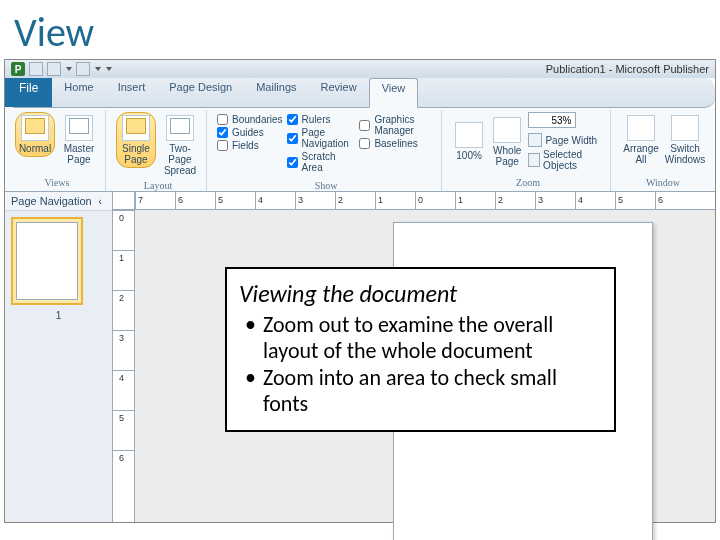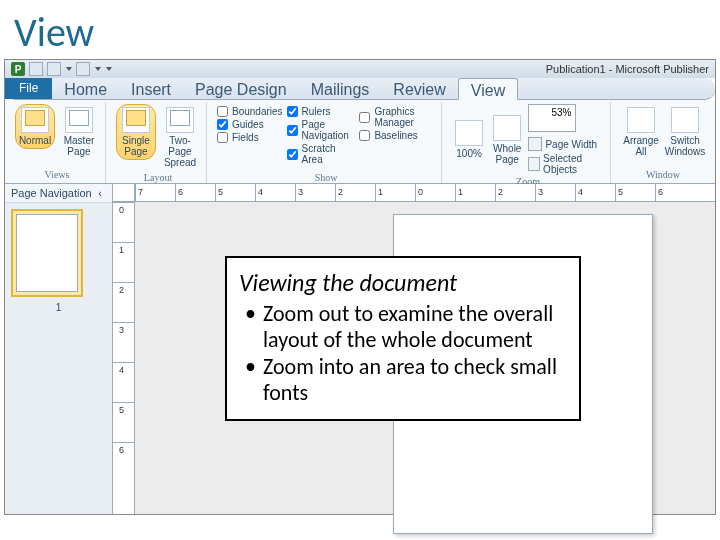--- a/index.html
+++ b/index.html
@@ -9,23 +9,23 @@
 
   
   .window-title { height: 18px; background: linear-gradient(#e9eef4,#cfdce8); display: flex; align-items: center; font-size: 11px; padding: 0 6px; color: #333; }
   .qat { display: flex; gap: 4px; align-items: center; }
   .p-badge { width: 14px; height: 14px; background: #2e7d32; color: #fff; font-weight: bold; font-size: 10px; display:flex; align-items:center; justify-content:center; border-radius:2px;}
   .qat-icn { width: 14px; height: 14px; background:#dfe8f0; border:1px solid #9ab; display:inline-block;}
   .drop { width:0;height:0;border-left:3px solid transparent;border-right:3px solid transparent;border-top:4px solid #555; display:inline-block; margin-left:1px;}
   .title-right { margin-left: auto; color:#333; }
 
   
-  .tabs { display:flex; height:22px; background: linear-gradient(#e9eef4,#d7e2ee); border-bottom:1px solid #9ab;border-radius:10px; }
+  .tabs { display:flex; height:30px; background: linear-gradient(#e9eef4,#d7e2ee); border-bottom:1px solid #9ab;border-radius:10px; }
   .file-tab { background:#1d6fa5; color:#fff; padding:3px 14px; font-size:12px; }
-  .tab { padding:3px 12px; color:#3a5a77; font-size:16px; cursor:default;}
+  .tab { padding:3px 12px; color:#3a5a77; font-size:11px; cursor:default;}
   .tab.active { background:#f6f9fc; border:1px solid #9ab; border-bottom:1px solid #f6f9fc; margin-bottom:-1px; border-radius:3px 3px 0 0; }
 
   
   .ribbon { display:flex; background:#f6f9fc; border-bottom:1px solid #9ab; height:84px; padding:2px 4px 0 4px; gap:4px; }
   .group { display:flex; flex-direction:column; align-items:center; border-right:1px solid #cdd8e4; padding:2px 6px; }
   .group:last-child { border-right:none; }
   .group-buttons { display:flex; gap:4px; align-items:flex-start; }
   .rb-btn { display:flex; flex-direction:column; align-items:center; width:40px; padding:2px; border:1px solid transparent; border-radius:12px; }
   .rb-btn.sel { background: linear-gradient(#ffe9a8,#ffd26b); border:1px solid #d6a93c; }
   .rb-icn { width:28px; height:26px; background:#fff; border:1px solid #bcd; display:block;}
@@ -33,21 +33,21 @@
   .rb-icn.sheet::before{content:"";position:absolute;left:3px;top:2px;width:18px;height:14px;background:#ffe08a;border:1px solid #c9a33d;}
   .rb-icn.sheet2::before{background:#fff;border:1px solid #8ab;}
   .rb-lbl { font-size:10px; color:#2b4a64; text-align:center; line-height:11px; margin-top:2px; }
   .group-name { font-size:10px; color:#5c788f; margin-top:auto; padding:1px 0;font-family:Liberation Serif, serif; }
 
   .check-col { display:flex; flex-direction:column; gap:2px; padding-top:2px; }
   .chk { display:flex; align-items:center; gap:4px; font-size:10px; color:#2b4a64; }
   .chk input { width:11px; height:11px; }
 
   .zoom-group .group-buttons { align-items:center; }
-  .zoom-val { width:48px; height:28px; border:1px solid #9ab; background:#fff; font-size:10px; text-align:right; padding-right:4px; line-height:15px; margin-bottom:3px;}
+  .zoom-val { width:48px; height:16px; border:1px solid #9ab; background:#fff; font-size:10px; text-align:right; padding-right:4px; line-height:15px; margin-bottom:3px;}
   .thin-btn { font-size:10px; color:#2b4a64; display:flex; align-items:center; gap:3px; }
   .thin-icn { width:14px;height:14px;background:#eef3f8;border:1px solid #9ab;display:inline-block;}
 
   
   .workspace { display:flex; height:330px; }
   .nav-pane { width:108px; background:#e9eef4; border-right:1px solid #9ab; display:flex; flex-direction:column; }
   .nav-head { font-size:11px; color:#2b4a64; padding:3px 6px; display:flex; justify-content:space-between; border-bottom:1px solid #cdd8e4; background:#f2f6fa;}
   .thumb-wrap { flex:1; padding:6px; }
   .thumb-sel { border:2px solid #e8b33a; padding:3px; display:inline-block; background:#ffe9a8; }
   .thumb { width:62px; height:78px; background:#fff; border:1px solid #9ab; }
@@ -56,21 +56,21 @@
   .canvas-area { flex:1; position:relative; background:#ececec; }
   .h-ruler { position:absolute; left:22px; right:0; top:0; height:18px; background:#fff; border-bottom:1px solid #9ab; font-size:9px; display:flex; align-items:center; overflow:hidden;}
   .h-ruler .tick { flex:0 0 40px; border-left:1px solid #9ab; height:100%; position:relative;}
   .h-ruler .tick span { position:absolute; left:2px; top:3px; color:#333;}
   .v-ruler { position:absolute; left:0; top:18px; bottom:0; width:22px; background:#fff; border-right:1px solid #9ab; font-size:9px; display:flex; flex-direction:column;}
   .v-ruler .tick { flex:0 0 40px; border-top:1px solid #9ab; width:100%; position:relative;}
   .v-ruler .tick span { position:absolute; top:2px; left:6px; color:#333;}
   .r-corner { position:absolute; left:0; top:0; width:22px; height:18px; background:#fff; border-right:1px solid #9ab; border-bottom:1px solid #9ab;}
   .paper { position:absolute; left:280px; top:30px; width:260px; height:320px; background:#fff; border:1px solid #9ab; box-shadow:2px 2px 4px rgba(0,0,0,.2);}
 
-  .overlay { position:absolute; left:225px; top:256px; width:356px; background:#fff; border:2px solid #000; padding:10px 12px 12px; font-family: Calibri, sans-serif; }
+  .overlay { position:absolute; left:225px; top:267px; width:391px; background:#fff; border:2px solid #000; padding:10px 12px 12px; font-family: Calibri, sans-serif; }
   .overlay h3 { font-size:24px; font-style:italic; font-weight:400; margin-bottom:4px; color:#000;}
   .overlay ul { list-style:none; }
   .overlay li { font-size:22px; color:#000; line-height:1.2; padding-left:24px; position:relative; }
   .overlay li::before { content:"•"; position:absolute; left:6px; top:0; }
 
   .chevron { width:12px; text-align:center; }
 </style>
 </head>
 <body>
 

